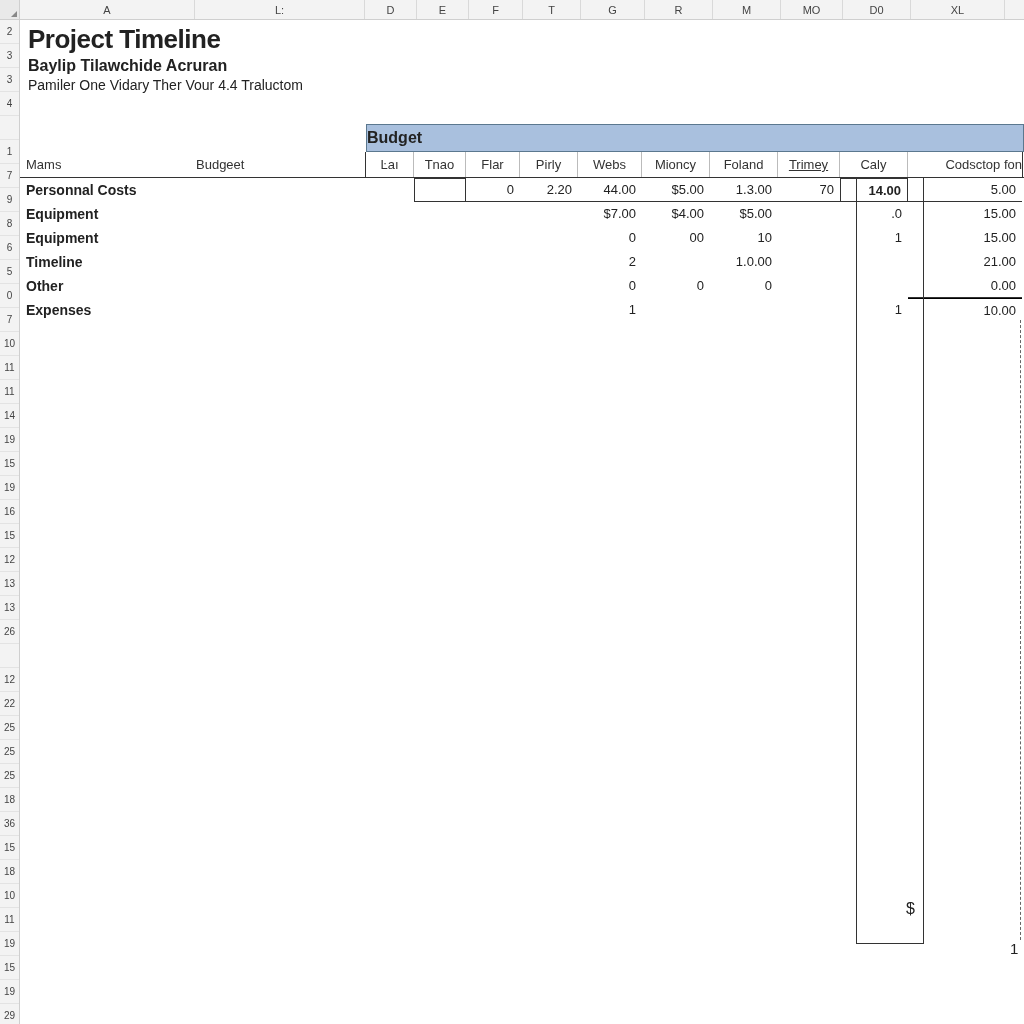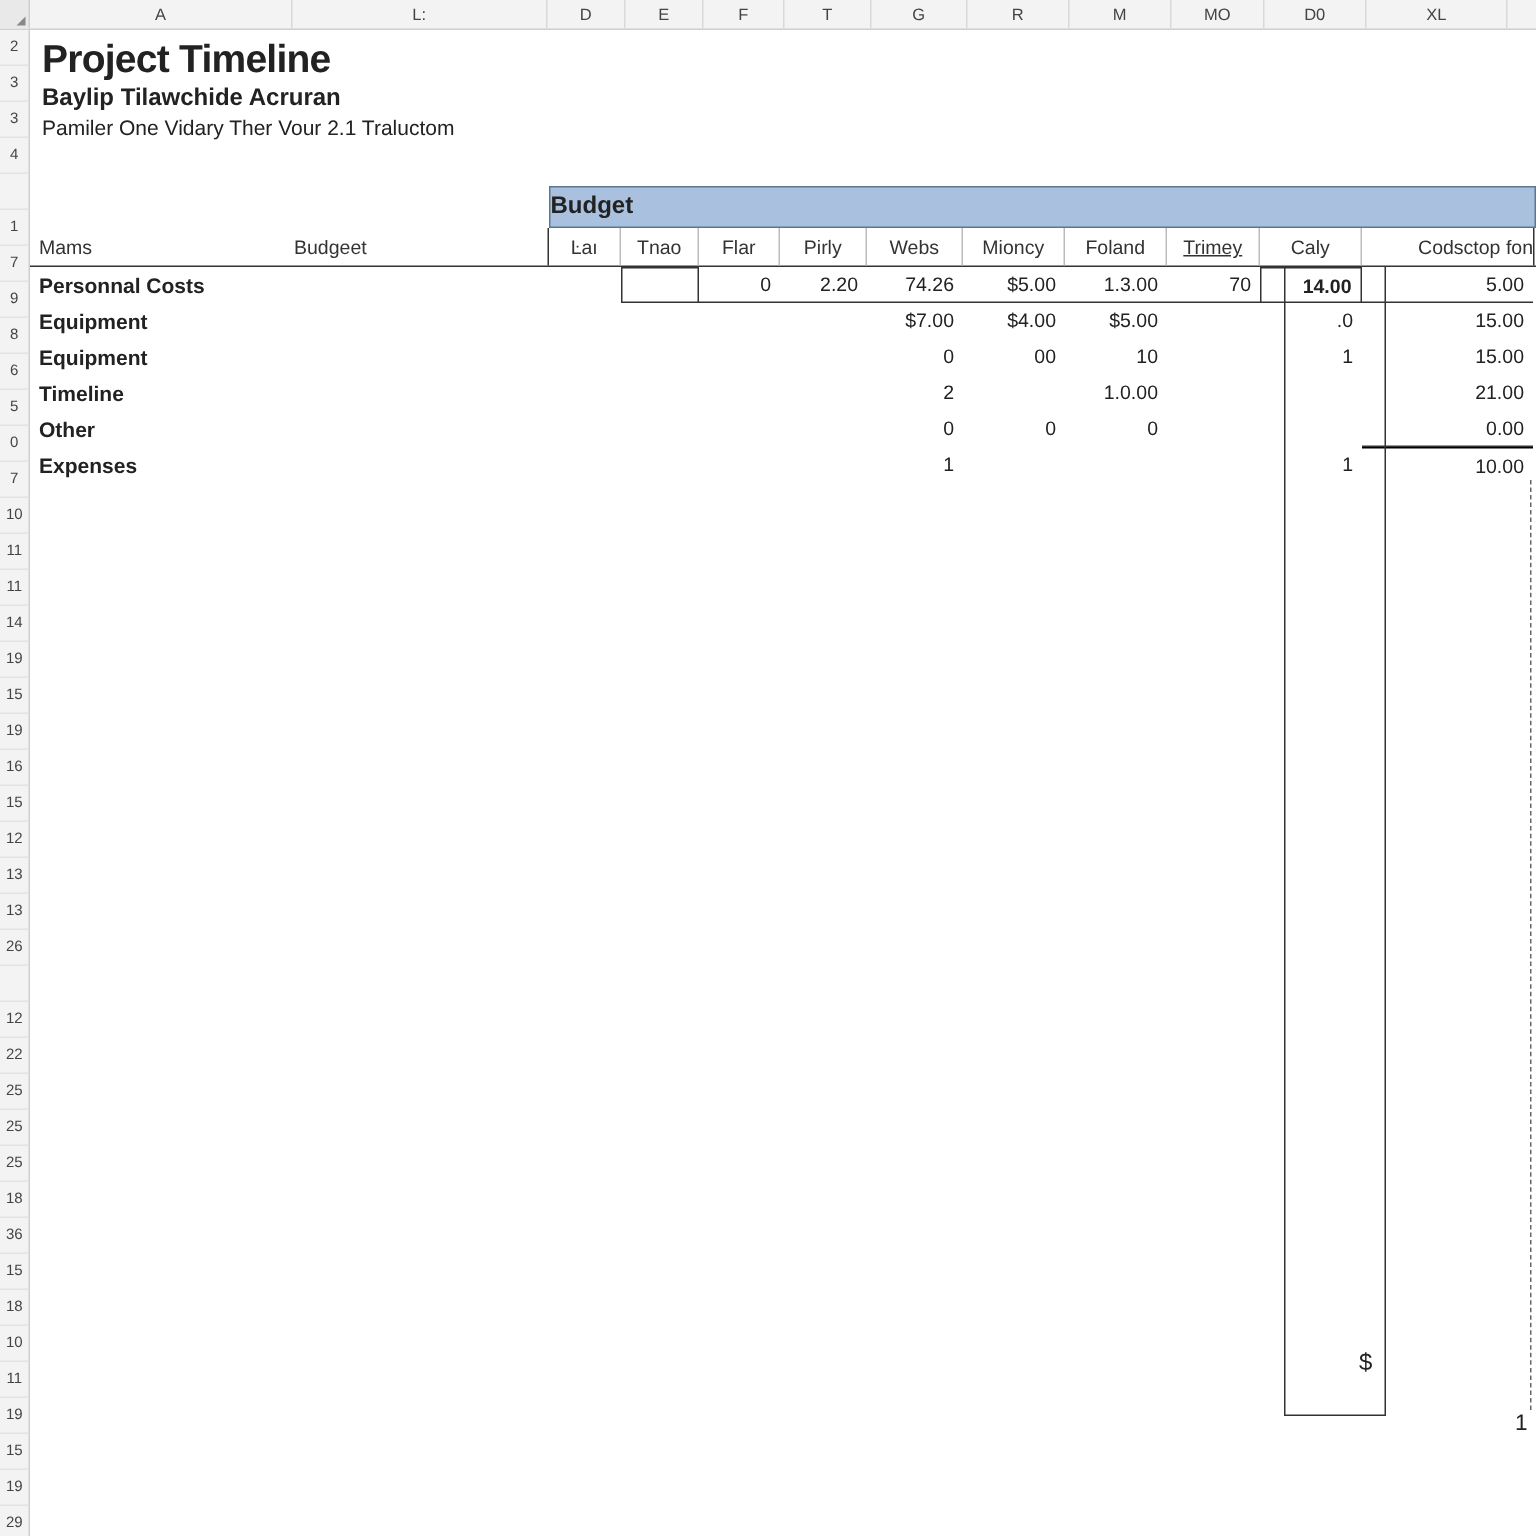--- a/index.html
+++ b/index.html
@@ -253,21 +253,21 @@
       <div class="rh">15</div>
       <div class="rh">19</div>
       <div class="rh">29</div>
     </div>
 
   <div class="sheet">
 
     <div class="title-block">
       <h1>Project Timeline</h1>
       <h2>Baylip Tilawchide Acruran</h2>
-      <p>Pamiler One Vidary Ther Vour 2.1 Traluctom</p>
+      <p>Pamiler One Vidary Ther Vour 4.4 Traluctom</p>
     </div>
 
     <div class="budget-banner">Budget</div>
 
     <div class="subheaders">
       <div class="lab left" style="width:170px">Mams</div>
       <div class="lab left" style="width:175px">Budgeet</div>
       <div class="budget-cols-wrap" id="budget-cols-wrap">
           <div class="lab" style="width: 48px;">Ŀaı</div>
           <div class="lab" style="width: 52px;">Tnao</div>
@@ -283,21 +283,21 @@
     </div>
 
     <div class="data-rows" id="data-rows">
         <div class="drow">
           <div class="rowlabel">Personnal Costs</div>
           <div class="cells">
             <div class="c" style="width: 48px;"></div>
             <div class="c box-outline" style="width: 52px;"></div>
             <div class="c thin-bottom" style="width: 54px;">0</div>
             <div class="c thin-bottom" style="width: 58px;">2.20</div>
-            <div class="c thin-bottom" style="width: 64px;">74.26</div>
+            <div class="c thin-bottom" style="width: 64px;">44.00</div>
             <div class="c thin-bottom" style="width: 68px;">$5.00</div>
             <div class="c thin-bottom" style="width: 68px;">1.3.00</div>
             <div class="c thin-bottom" style="width: 62px;">70</div>
             <div class="c box-outline" style="width: 68px; font-weight: 600;">14.00</div>
             <div class="c" style="width: 114px; border-bottom: 1px solid rgb(51, 51, 51);">5.00</div>
           </div>
         </div>
         <div class="drow">
           <div class="rowlabel">Equipment</div>
           <div class="cells">

